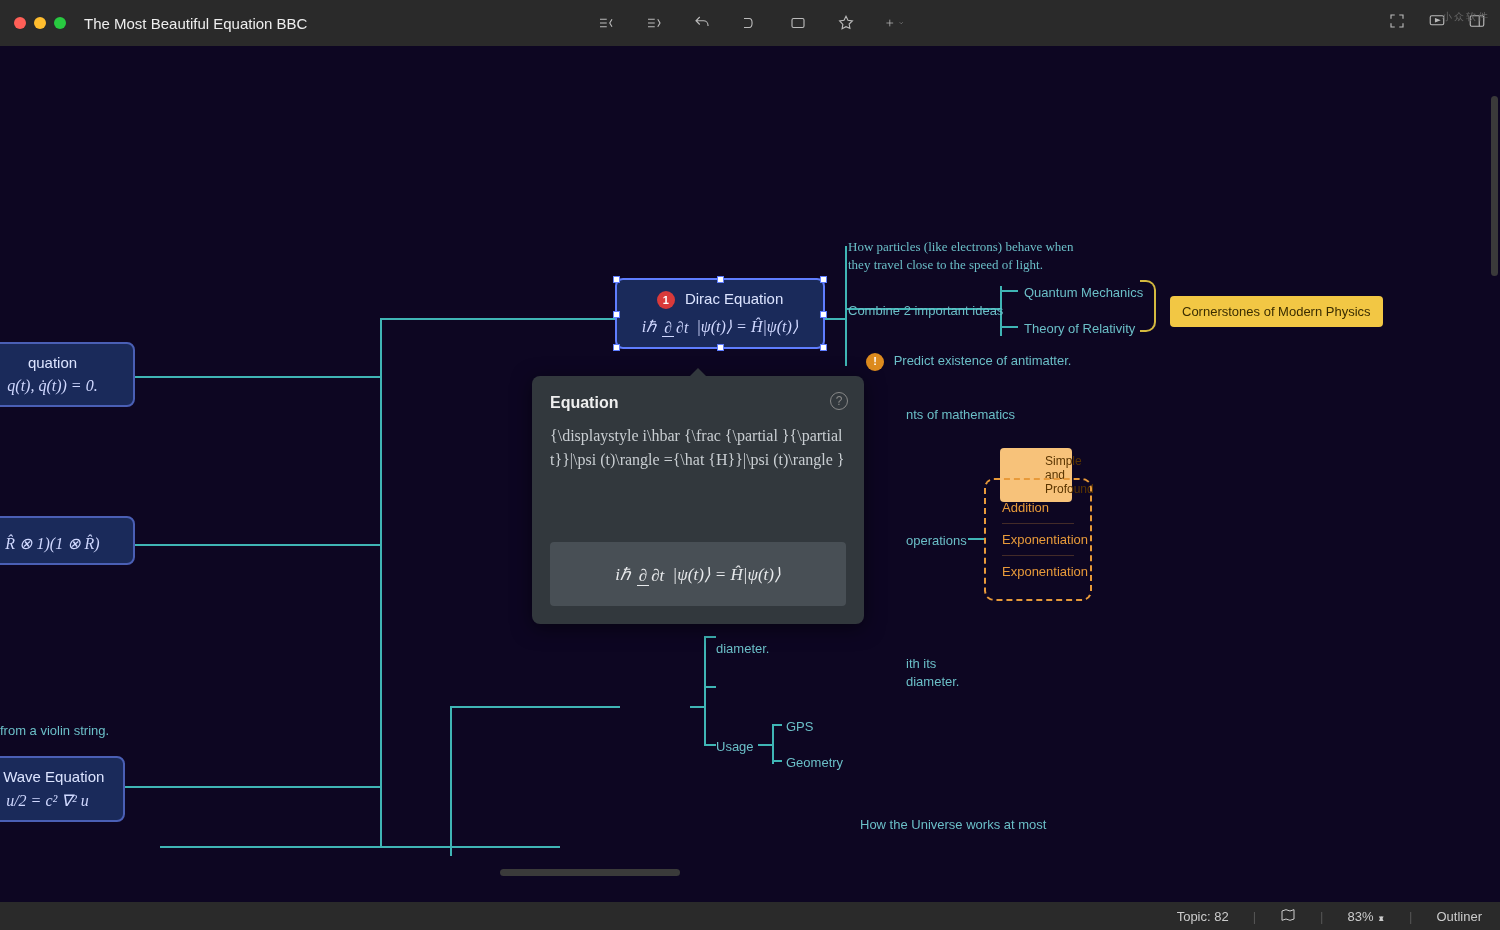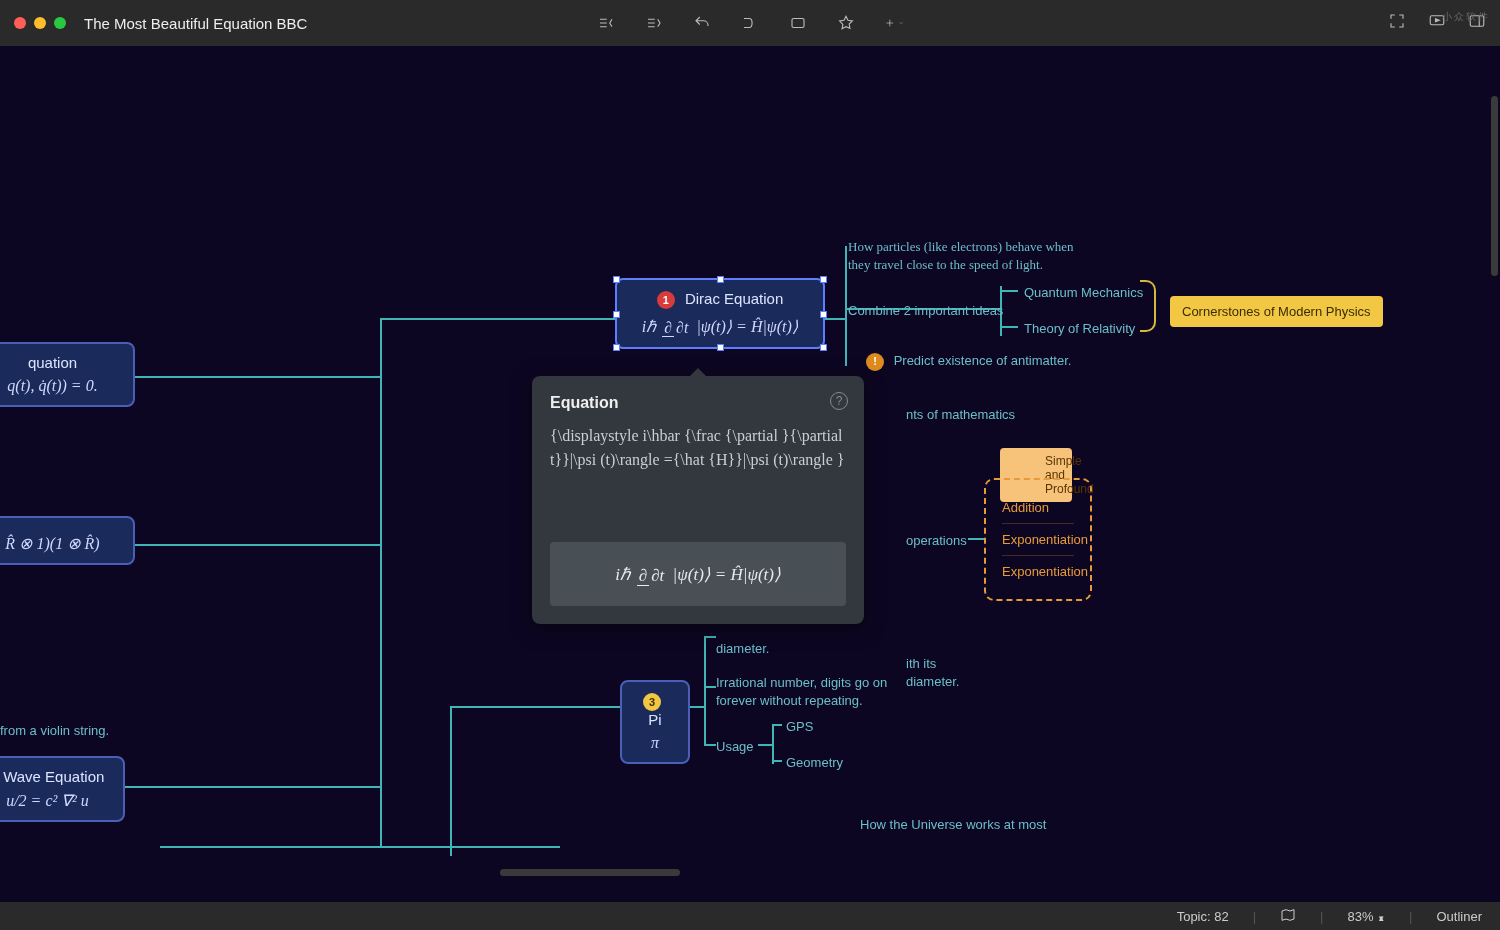--- a/index.html
+++ b/index.html
@@ -227,37 +227,29 @@
   <div class="pill-orange" style="left:1000px;top:402px;width:72px;padding-left:45px;">Simple and Profound</div>
   <div class="dashed-box" style="left:984px;top:432px;width:108px;">
     <div class="op">Addition</div>
     <div class="op">Exponentiation</div>
     <div class="op">Exponentiation</div>
   </div>
 
   <div class="connector vline" style="left:450px;top:660px;height:150px;"></div>
   <div class="connector hline" style="left:450px;top:660px;width:170px;"></div>
 
-  <div class="node" style="left:620px;top:634px;width:70px;">
-    <div class="ntitle">
-      <span class="badge badge-yellow">3</span>
-      <span>Pi</span>
-    </div>
-    <div class="formula">π</div>
-  </div>
 
   <div class="connector hline" style="left:690px;top:660px;width:14px;"></div>
   <div class="connector vline" style="left:704px;top:590px;height:110px;"></div>
   <div class="connector hline" style="left:704px;top:590px;width:12px;"></div>
   <div class="connector hline" style="left:704px;top:640px;width:12px;"></div>
   <div class="connector hline" style="left:704px;top:698px;width:12px;"></div>
 
   <div class="subtext" style="left:906px;top:609px;max-width:80px;">ith its diameter.</div>
   <div class="subtext" style="left:716px;top:594px;">diameter.</div>
-  <div class="subtext" style="left:716px;top:628px;max-width:200px;">Irrational number, digits go on forever without repeating.</div>
   <div class="subtext" style="left:716px;top:692px;">Usage</div>
 
   <div class="connector hline" style="left:758px;top:698px;width:14px;"></div>
   <div class="connector vline" style="left:772px;top:678px;height:40px;"></div>
   <div class="connector hline" style="left:772px;top:678px;width:10px;"></div>
   <div class="connector hline" style="left:772px;top:714px;width:10px;"></div>
   <div class="subtext" style="left:786px;top:672px;">GPS</div>
   <div class="subtext" style="left:786px;top:708px;">Geometry</div>
 
   <div class="subtext" style="left:860px;top:770px;">How the Universe works at most</div>

